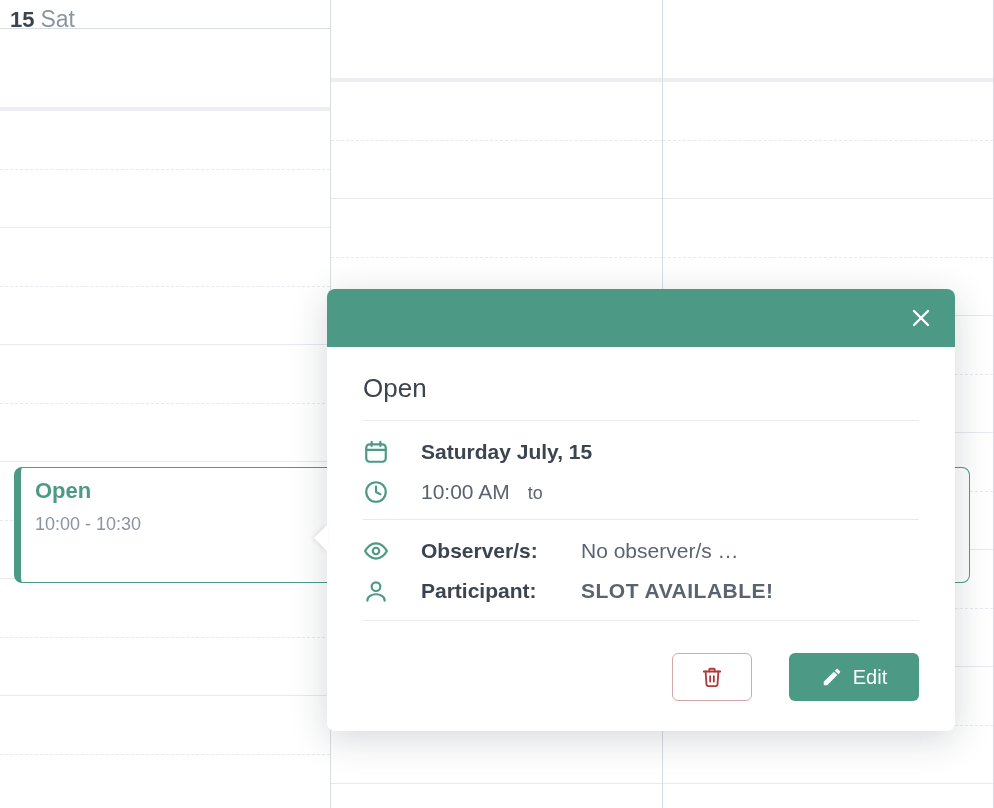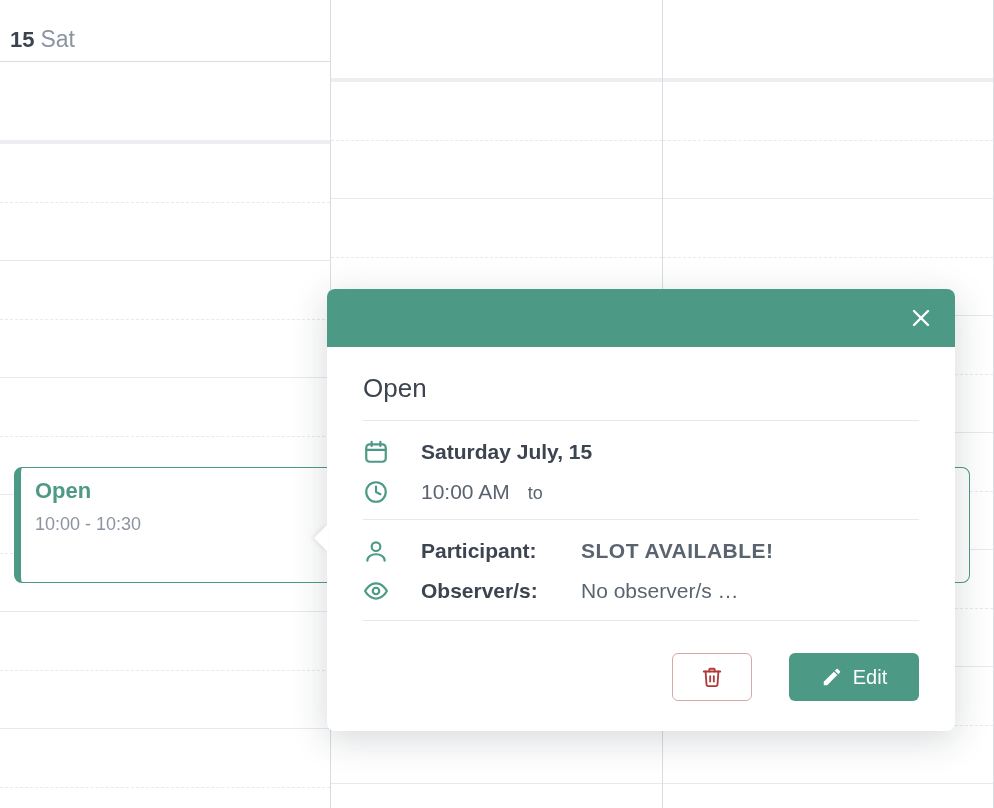--- a/index.html
+++ b/index.html
@@ -14,21 +14,21 @@
     --border:    #d8dde3;
     --divider:   #e6e9ed;
   }
   *{box-sizing:border-box;font-family:-apple-system,BlinkMacSystemFont,"Segoe UI",Helvetica,Arial,sans-serif;}
   body{margin:0;width:994px;height:808px;background:#fff;color:var(--txt);overflow:hidden;position:relative;}
 
   
   .cal{display:flex;width:994px;position:absolute;top:0;left:0;}
   .col{flex:1;border-right:1px solid var(--border);}
   .col:last-child{border-right:1px solid var(--border);}
-  .head{height:42px;padding:6px 10px;border-bottom:1px solid var(--border);display:flex;align-items:baseline;gap:6px;margin-top:20px;}
+  .head{height:29px;padding:6px 10px;border-bottom:1px solid var(--border);display:flex;align-items:baseline;gap:6px;}
   .head .num{font-size:22px;font-weight:600;color:var(--txt);}
   .head .dow{font-size:23px;color:var(--txt-light);}
   .allday{height:82px;border-bottom:4px solid #eceef1;}
   .slotgrid{position:relative;}
   .hour{height:117px;border-bottom:1px solid var(--divider);position:relative;}
   .hour::after{content:"";position:absolute;left:0;right:0;top:58px;border-top:1px dashed var(--divider);}
 
   
   .event{
     position:absolute;left:14px;right:24px;top:467px;height:116px;
@@ -159,37 +159,37 @@
         <span>10:00 AM</span>
         <span class="to">to</span>
       </span>
     </div>
 
     <hr class="hr">
 
     <div class="row">
       <span class="ico">
         <svg viewBox="0 0 24 24" fill="none" stroke="currentColor" stroke-width="2" stroke-linecap="round" stroke-linejoin="round">
+            <path d="M2 12s3.5-7 10-7 10 7 10 7-3.5 7-10 7S2 12 2 12z"></path>
+            <circle cx="12" cy="12" r="3"></circle>
+          </svg>
+      </span>
+      <span class="lab">Observer/s:</span>
+      <span class="val">No observer/s …</span>
+    </div>
+
+    <div class="row">
+      <span class="ico">
+        <svg viewBox="0 0 24 24" fill="none" stroke="currentColor" stroke-width="2" stroke-linecap="round" stroke-linejoin="round">
             <circle cx="12" cy="8" r="4"></circle>
             <path d="M4 21c0-4 4-6 8-6s8 2 8 6"></path>
           </svg>
       </span>
       <span class="lab">Participant:</span>
       <span class="val slot-avail">SLOT AVAILABLE!</span>
-    </div>
-
-    <div class="row">
-      <span class="ico">
-        <svg viewBox="0 0 24 24" fill="none" stroke="currentColor" stroke-width="2" stroke-linecap="round" stroke-linejoin="round">
-            <path d="M2 12s3.5-7 10-7 10 7 10 7-3.5 7-10 7S2 12 2 12z"></path>
-            <circle cx="12" cy="12" r="3"></circle>
-          </svg>
-      </span>
-      <span class="lab">Observer/s:</span>
-      <span class="val">No observer/s …</span>
     </div>
 
     <hr class="hr2">
   </div>
 
   <div class="pop-foot">
     <div class="btn btn-del">
       <span style="display:flex;">
         <svg viewBox="0 0 24 24" fill="none" stroke="currentColor" stroke-width="2" stroke-linecap="round" stroke-linejoin="round">
             <polyline points="3 6 5 6 21 6"></polyline>

